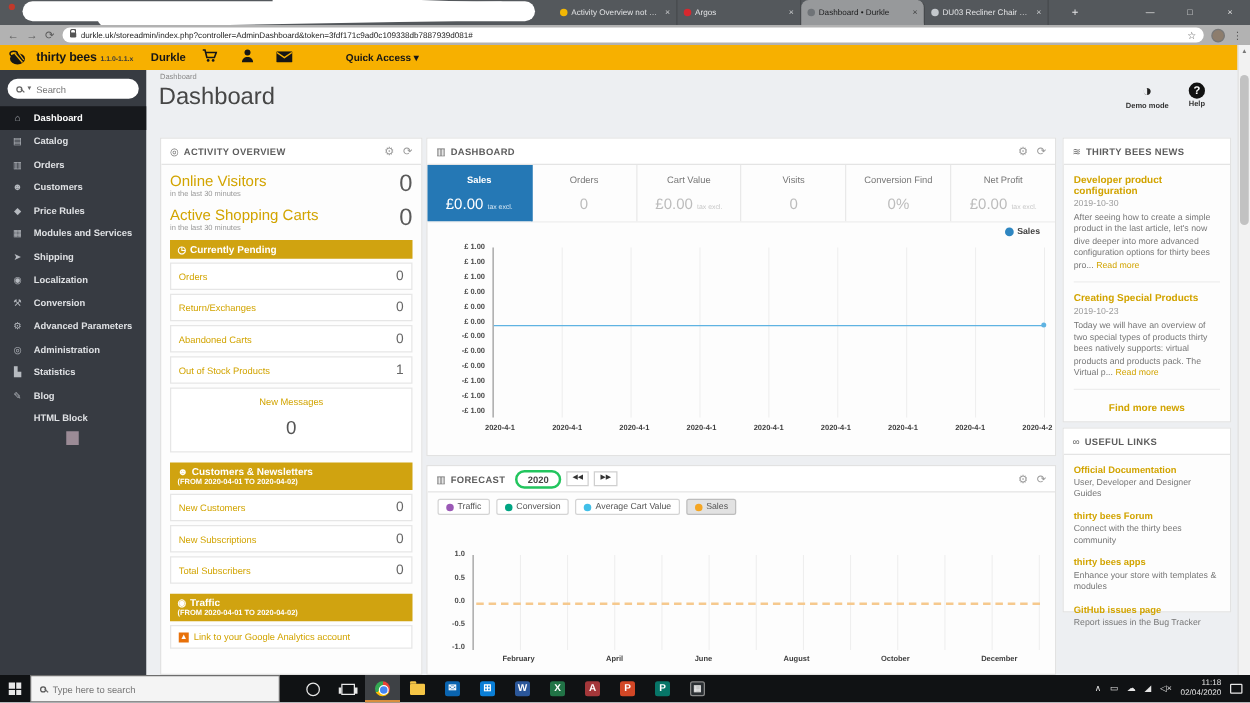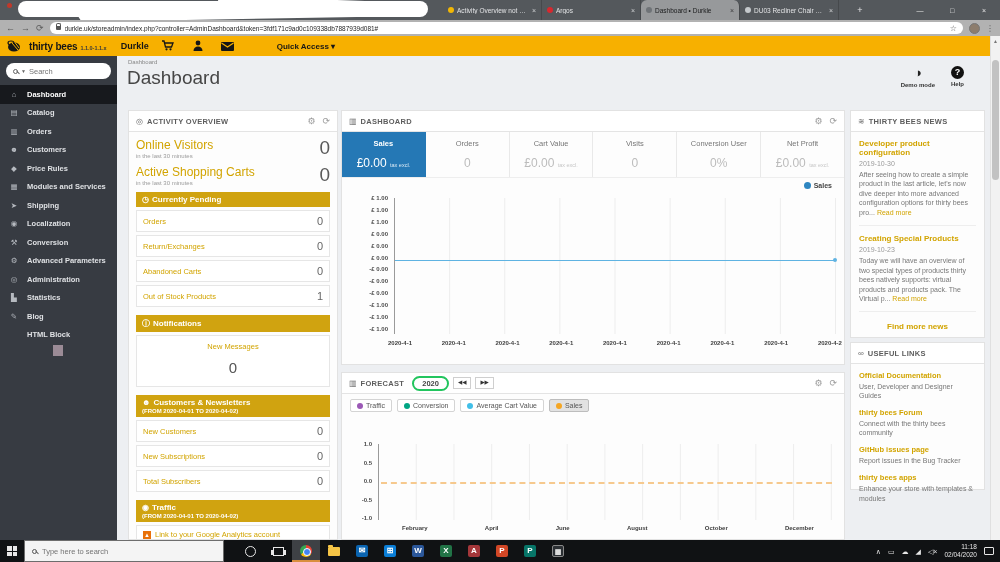--- a/index.html
+++ b/index.html
@@ -413,23 +413,20 @@
             <span class="rlabel">Abandoned Carts</span>
             <span class="rval">0</span>
           </div>
 
           <div class="arow">
             <span class="rlabel">Out of Stock Products</span>
             <span class="rval">1</span>
           </div>
         </div>
 
-      <div class="banner">
-        <span class="bico">ⓘ</span><span>Notifications</span>
-      </div>
       <div class="notifbox">
         <div class="nlabel">New Messages</div>
         <div class="nval">0</div>
       </div>
 
       <div class="banner">
         <span class="bico">☻</span><span>Customers &amp; Newsletters</span>
         <span class="brange">(FROM 2020-04-01 TO 2020-04-02)</span>
       </div>
       <div>
@@ -489,21 +486,21 @@
           <div class="klabel">Cart Value</div>
           <div class="kval"><span>£0.00</span> <span class="ksuf">tax excl.</span></div>
         </div>
 
         <div class="kpi">
           <div class="klabel">Visits</div>
           <div class="kval"><span>0</span> <span class="ksuf"></span></div>
         </div>
 
         <div class="kpi">
-          <div class="klabel">Conversion User</div>
+          <div class="klabel">Conversion Find</div>
           <div class="kval"><span>0%</span> <span class="ksuf"></span></div>
         </div>
 
         <div class="kpi">
           <div class="klabel">Net Profit</div>
           <div class="kval"><span>£0.00</span> <span class="ksuf">tax excl.</span></div>
         </div>
       </div>
     <div class="chart1">
       <div class="c1legend">
@@ -640,27 +637,27 @@
           <div class="ltitle">Official Documentation</div>
           <div class="ldesc">User, Developer and Designer Guides</div>
         </div>
 
         <div class="linkitem">
           <div class="ltitle">thirty bees Forum</div>
           <div class="ldesc">Connect with the thirty bees community</div>
         </div>
 
         <div class="linkitem">
+          <div class="ltitle">thirty bees apps</div>
+          <div class="ldesc">Enhance your store with templates &amp; modules</div>
+        </div>
+
+        <div class="linkitem">
           <div class="ltitle">GitHub issues page</div>
           <div class="ldesc">Report issues in the Bug Tracker</div>
-        </div>
-
-        <div class="linkitem">
-          <div class="ltitle">thirty bees apps</div>
-          <div class="ldesc">Enhance your store with templates &amp; modules</div>
         </div>
       </div>
   </div>
 </div>
 
 <div class="scrollbar">
   <span class="sarrow">▲</span>
   <div class="sthumb"></div>
 </div>
 

